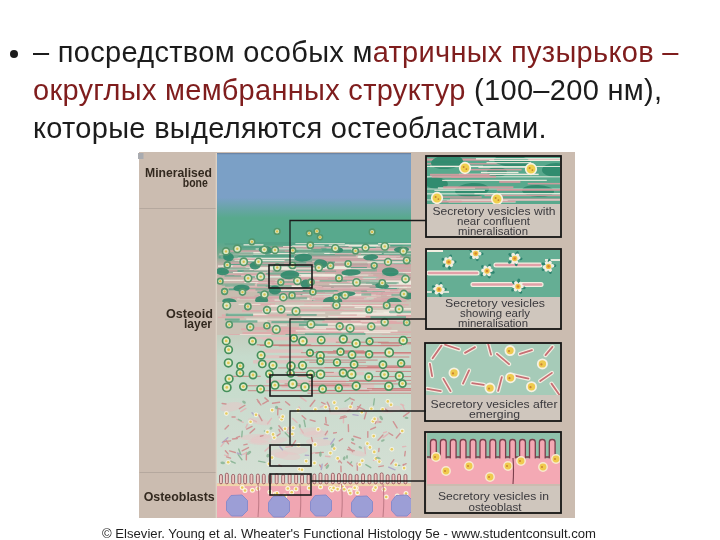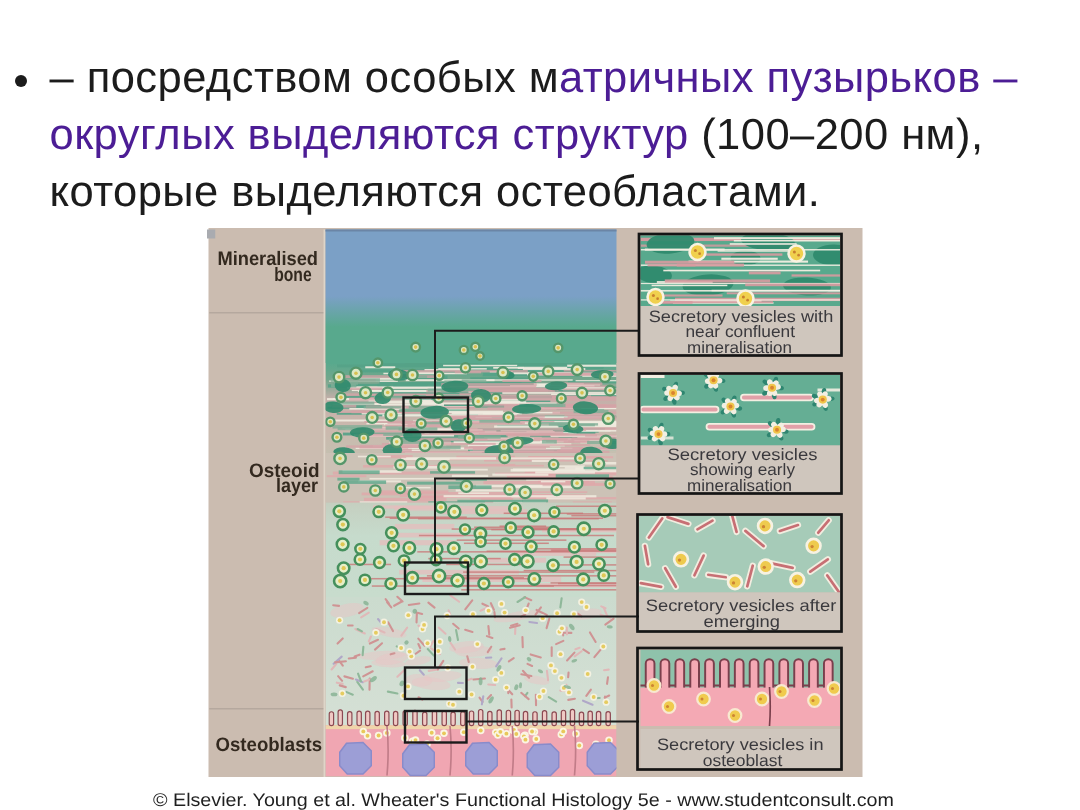--- a/index.html
+++ b/index.html
@@ -1,26 +1,26 @@
 <!DOCTYPE html>
 <html><head><meta charset="utf-8">
 <style>
   html,body {margin:0;padding:0;background:#ffffff;width:720px;height:540px;overflow:hidden;}
   body {font-family:"Liberation Sans", sans-serif;position:relative;}
   .slidetext {position:absolute;left:33px;top:33px;width:690px;font-size:29px;line-height:38px;color:#1c1c1c;letter-spacing:0.3px;}
-  .red {color:#4c1d95;}
+  .red {color:#7f1d1d;}
   .bullet {position:absolute;left:10px;top:50px;width:8px;height:8px;border-radius:50%;background:#1c1c1c;}
 </style></head>
 <body>
 
 <div class="bullet"></div>
 
 <div class="slidetext">
 <div>– посредством особых м<span class="red">атричных пузырьков –</span></div>
-<div><span class="red">округлых выделяются структур</span> (100–200 нм),</div>
+<div><span class="red">округлых мембранных структур</span> (100–200 нм),</div>
 <div>которые выделяются остеобластами.</div>
 </div>
 <svg width="720" height="540" viewBox="0 0 720 540" style="position:absolute;left:0;top:0">
 <defs>
 <linearGradient id="gblue" x1="0" y1="0" x2="0" y2="1">
  <stop offset="0" stop-color="#7ba0c6"></stop>
         <stop offset="0.50" stop-color="#7ba0c6"></stop>
  <stop offset="0.73" stop-color="#58a98d"></stop>
         <stop offset="1" stop-color="#58a98d"></stop>
 </linearGradient>

